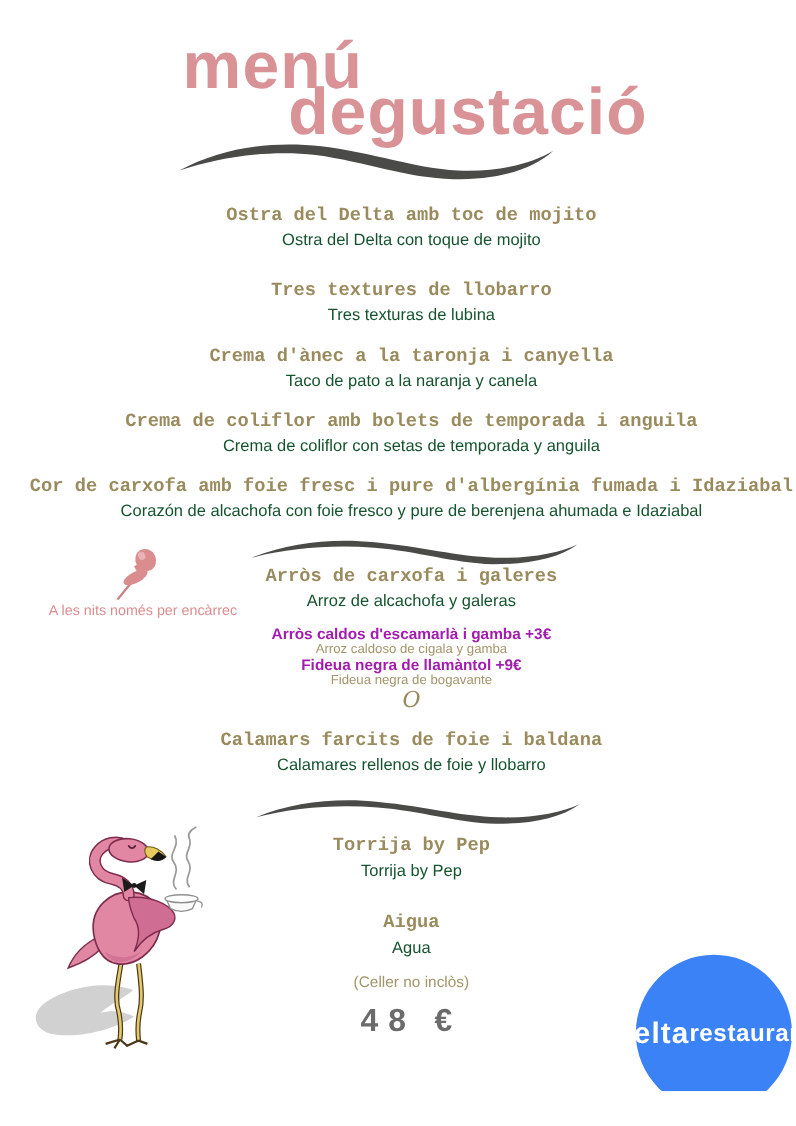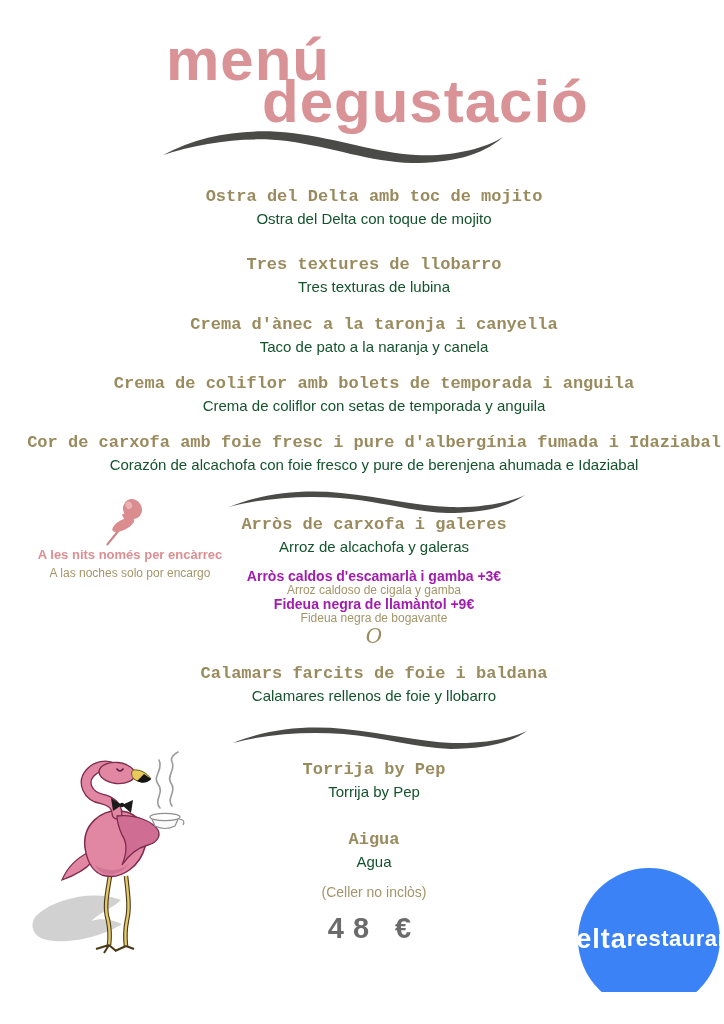--- a/index.html
+++ b/index.html
@@ -23,21 +23,21 @@
   .es{font-size:15px;font-weight:400;color:#14532d;line-height:22px;}
   .opt-ca{font-size:14px;font-weight:700;color:#a21caf;line-height:15px;}
   .opt-es{font-size:12px;font-weight:400;color:#a3956a;line-height:13px;}
   .or-divider{position:absolute;left:24px;width:700px;text-align:center;top:624px;
     font-family:"DejaVu Serif",serif;font-style:italic;font-size:20px;color:#9a8b5e;}
   .cellar{font-size:14px;color:#a3956a;}
   .price{position:absolute;left:24px;width:700px;text-align:center;top:912px;
     font-size:29px;font-weight:700;color:#6b6b6b;letter-spacing:9px;}
   
   .pin-note{position:absolute;left:35px;top:546px;width:190px;text-align:center;}
-  .pin-note .note-ca{color:#dd8e91;font-weight:700;font-size:13px;line-height:17px;}
+  .pin-note .note-ca{color:#dd8e91;font-weight:400;font-size:13px;line-height:17px;}
   .pin-note .note-es{color:#a3956a;font-weight:400;font-size:12px;line-height:16px;margin-top:2px;}
   .pin-icon{position:absolute;left:100px;top:496px;}
   
   .logo{
     position:absolute;left:578px;top:868px;width:142px;height:142px;
     background:#3b82f6;border-radius:50%;
     display:flex;flex-direction:row;align-items:center;justify-content:center;
     color:#ffffff;
   }
   .logo .l1{font-size:27px;font-weight:700;line-height:1.05;letter-spacing:1px;}
@@ -83,21 +83,20 @@
 
   <svg class="pin-icon" width="52" height="54" viewBox="0 0 56 56">
     <path d="M21 35 L8 51" stroke="#c98184" stroke-width="2.2" stroke-linecap="round" fill="none"></path>
     <ellipse cx="25" cy="30" rx="13" ry="5.5" fill="#db8c8f" transform="rotate(-28 25 30)"></ellipse>
     <rect x="26" y="17" width="7" height="12" fill="#db8c8f" transform="rotate(-28 29 23)"></rect>
     <ellipse cx="35" cy="13" rx="10" ry="11" fill="#db8c8f" transform="rotate(-28 35 13)"></ellipse>
     <ellipse cx="31" cy="9" rx="3.5" ry="4" fill="#eab2b4" transform="rotate(-28 31 9)"></ellipse>
   </svg>
   <div class="pin-note">
     <div class="note-ca">A les nits només per encàrrec</div>
-    <div class="note-es">A las noches solo por encargo</div>
   </div>
 
   <div class="block" style="top:514px;">
     <div class="ca">Arròs de carxofa i galeres</div>
     <div class="es">Arroz de alcachofa y galeras</div>
   </div>
   <div class="block" style="top:569px;">
     <div class="opt-ca">Arròs caldos d'escamarlà i gamba +3€</div>
     <div class="opt-es">Arroz caldoso de cigala y gamba</div>
     <div class="opt-ca">Fideua negra de llamàntol +9€</div>

